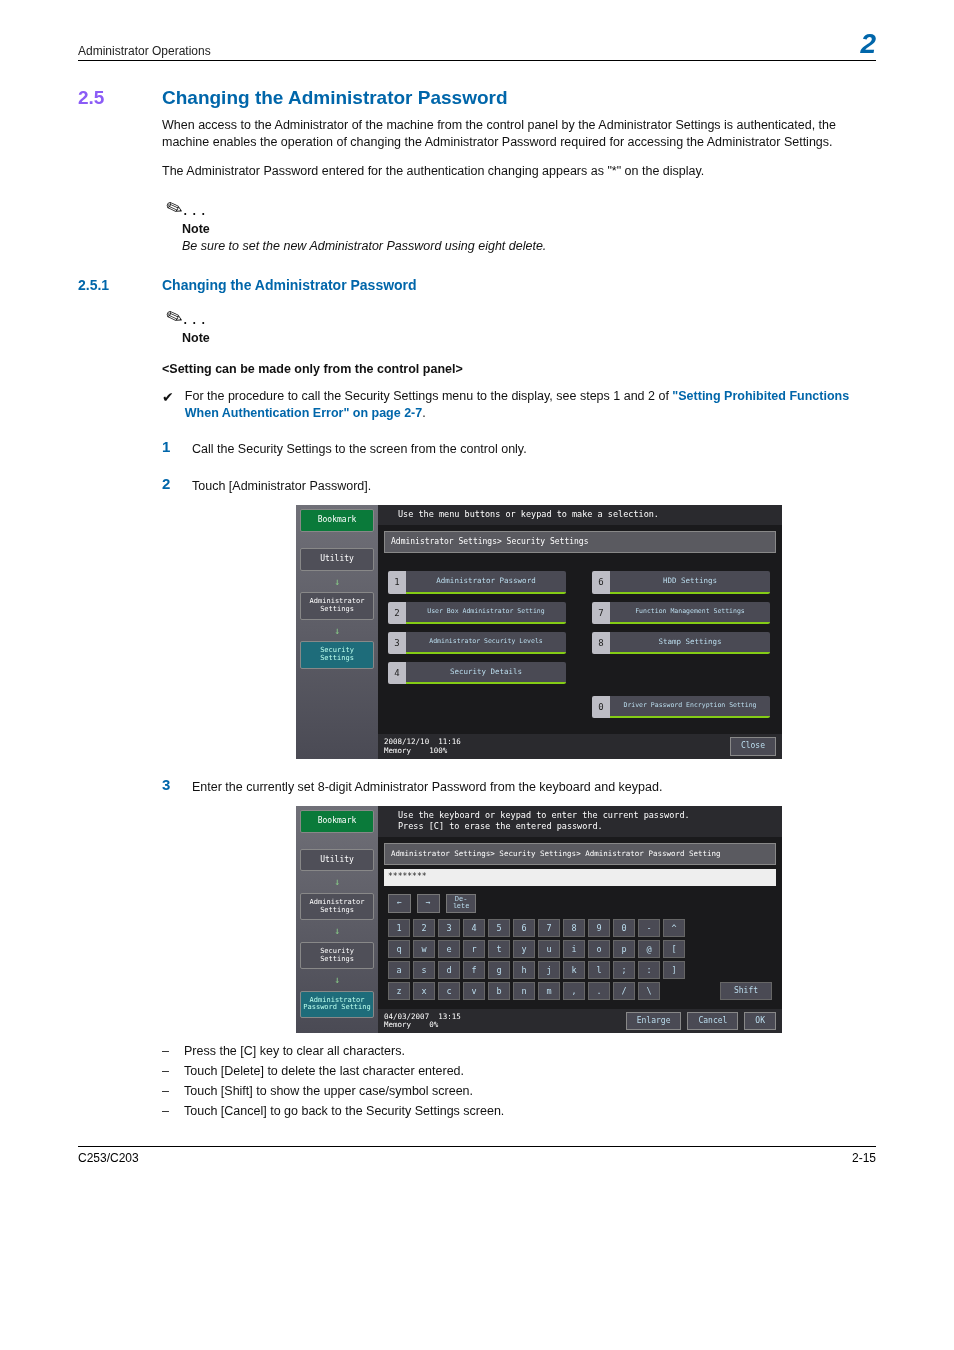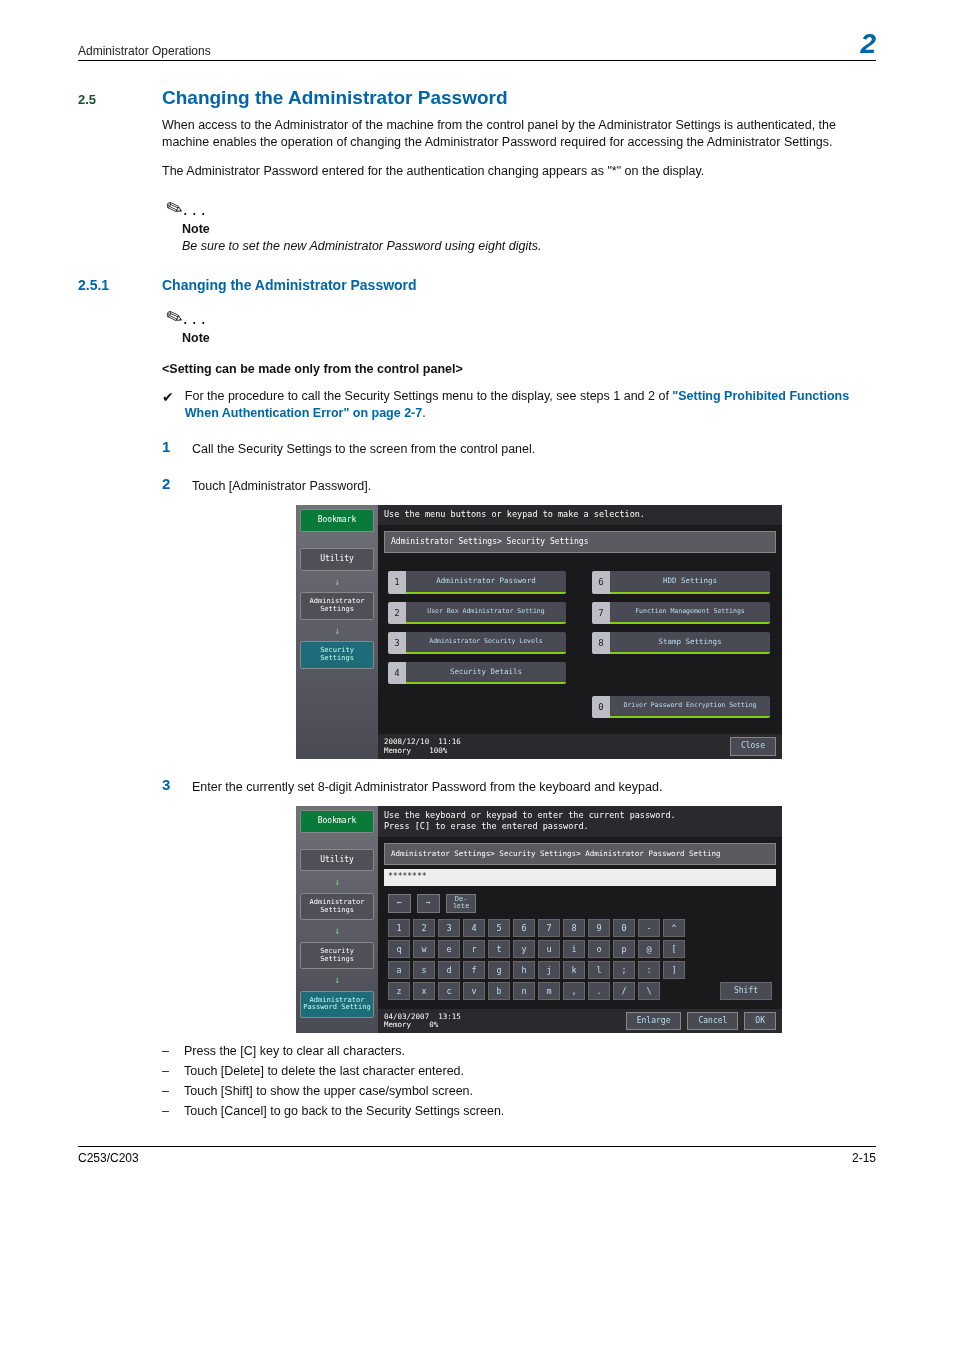--- a/index.html
+++ b/index.html
@@ -33,23 +33,23 @@
     color: #0066aa;
     line-height: 1;
   }
   .sec-row {
     display: flex;
     align-items: baseline;
     margin-bottom: 8px;
   }
   .sec-num {
     width: 84px;
-    color: #14532d;
-    font-weight: bold;
-    font-size: 13px;
+    color: #8b5cf6;
+    font-weight: bold;
+    font-size: 19px;
   }
   .sec-title {
     color: #0066aa;
     font-weight: bold;
     font-size: 19px;
   }
   .sub-num {
     width: 84px;
     color: #0066aa;
     font-weight: bold;
@@ -152,21 +152,21 @@
   .navbtn.active { background: #1e6c7a; color: #bfe; }
   .arrow-dn { text-align: center; color: #8c8; font-size: 10px; }
   .ss-right {
     flex: 1;
     background: #1a1a1c;
     display: flex;
     flex-direction: column;
   }
   .ss-instr {
     background: #2a2a2e;
-    padding: 4px 6px;
+    padding: 4px 20px;
     font-size: 8.5px;
   }
   .ss-crumb {
     background: #5a5a60;
     border: 1px solid #888;
     margin: 6px 6px 0 6px;
     padding: 5px 6px;
   }
   .ss-grid {
     flex: 1;
@@ -296,21 +296,21 @@
     <span class="sec-title">Changing the Administrator Password</span>
   </div>
 
   <div class="body-block">
     <p>When access to the Administrator of the machine from the control panel by the Administrator Settings is authenticated, the machine enables the operation of changing the Administrator Password required for accessing the Administrator Settings.</p>
     <p>The Administrator Password entered for the authentication changing appears as "*" on the display.</p>
 
     <div>
       <span class="note-icon">✎</span><span class="dots">...</span>
       <div class="note-label">Note</div>
-      <div class="note-body">Be sure to set the new Administrator Password using eight digits.</div>
+      <div class="note-body">Be sure to set the new Administrator Password using eight delete.</div>
     </div>
   </div>
 
   <div class="sec-row" style="margin-top:22px;">
     <span class="sub-num">2.5.1</span>
     <span class="sub-title">Changing the Administrator Password</span>
   </div>
 
   <div class="body-block">
     <div>
@@ -322,21 +322,21 @@
 
     <div class="bullet-row">
       <span class="bullet-mark check-mark">✔</span>
       <span>
         <span>For the procedure to call the Security Settings menu to the display, see steps 1 and 2 of </span><span class="link-style">"Setting Prohibited Functions When Authentication Error" on page 2-7</span><span>.</span>
       </span>
     </div>
 
     <div class="step-row">
       <span class="step-num">1</span>
-      <span class="step-text">Call the Security Settings to the screen from the control panel.</span>
+      <span class="step-text">Call the Security Settings to the screen from the control only.</span>
     </div>
 
     <div class="step-row">
       <span class="step-num">2</span>
       <span class="step-text">Touch [Administrator Password].</span>
     </div>
 
     <div class="screenshot">
       <div class="ss-body">
         <div class="ss-left">

